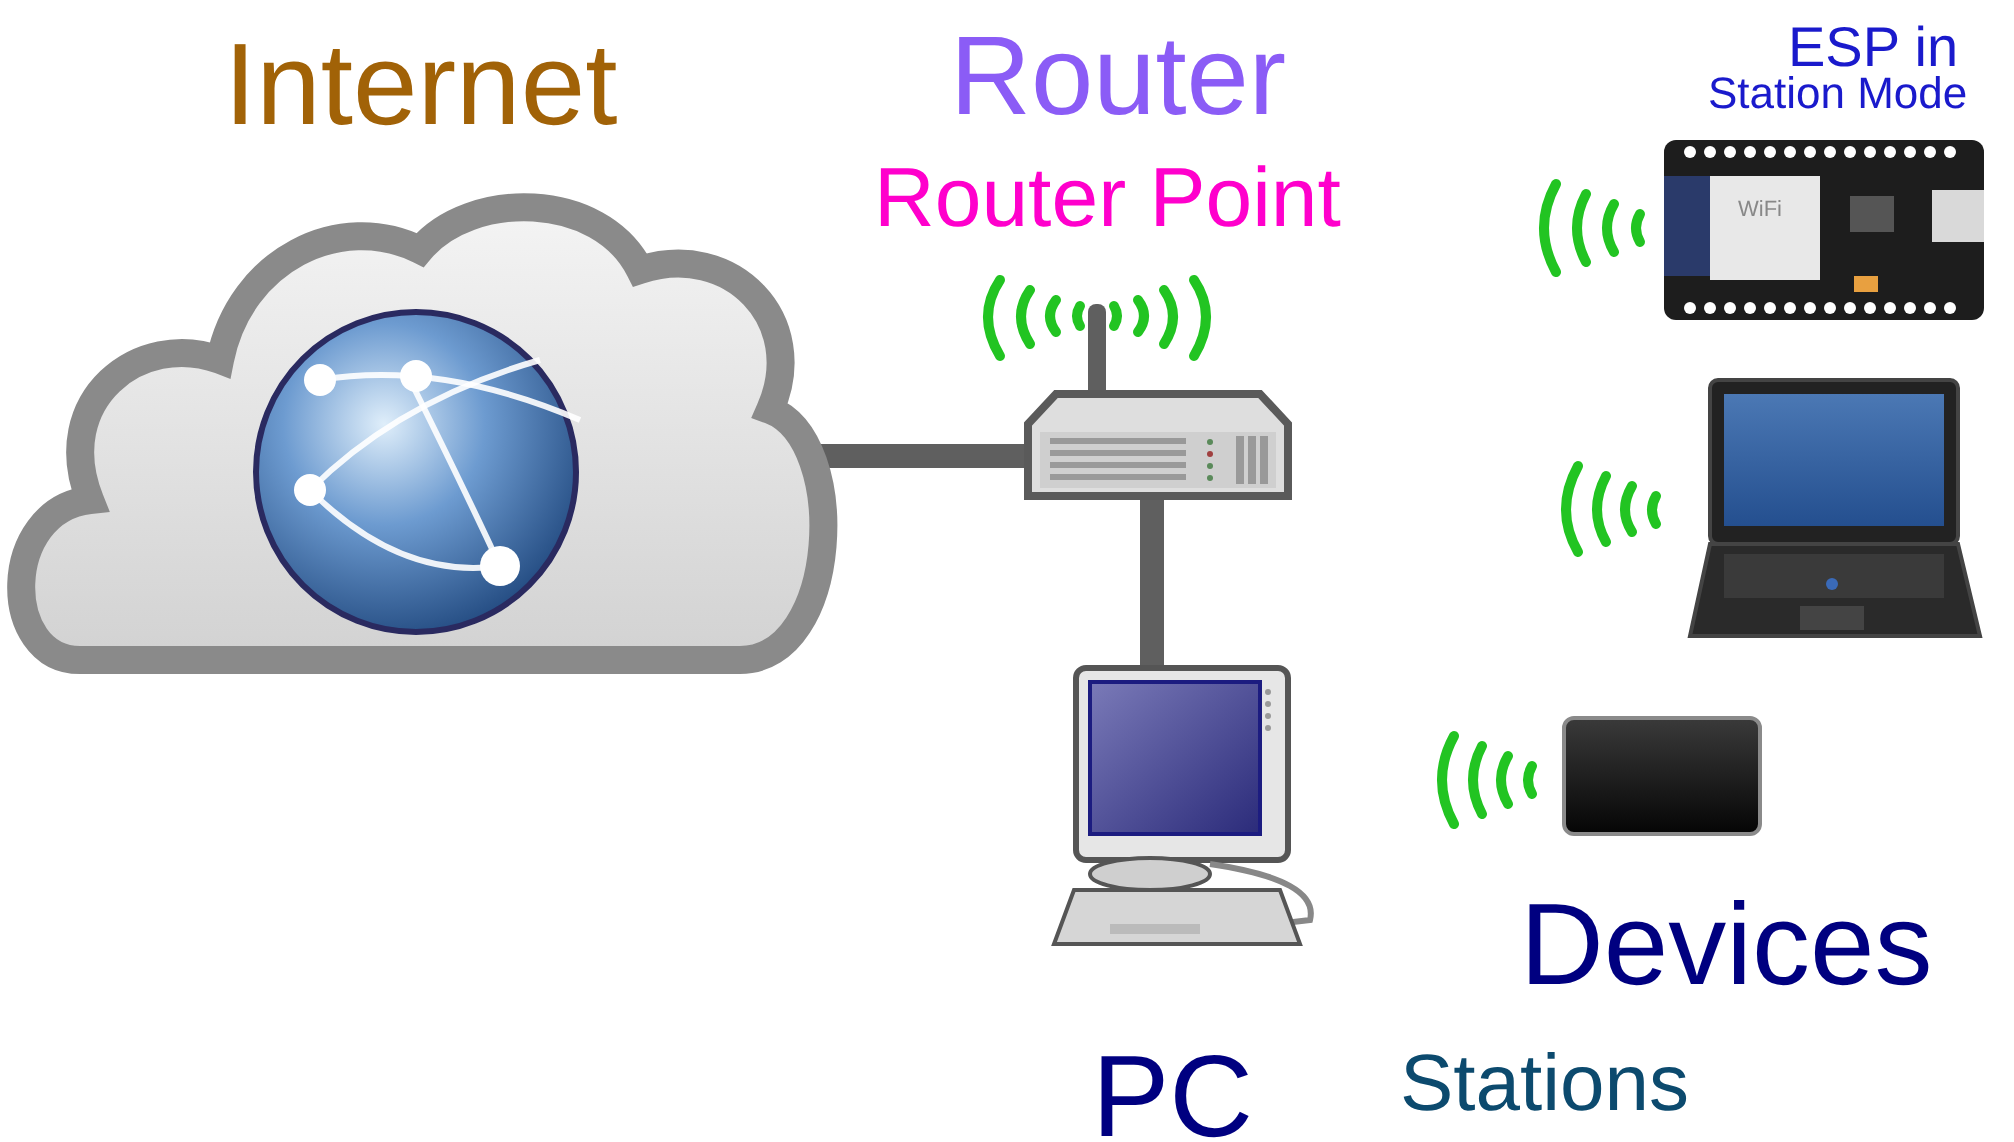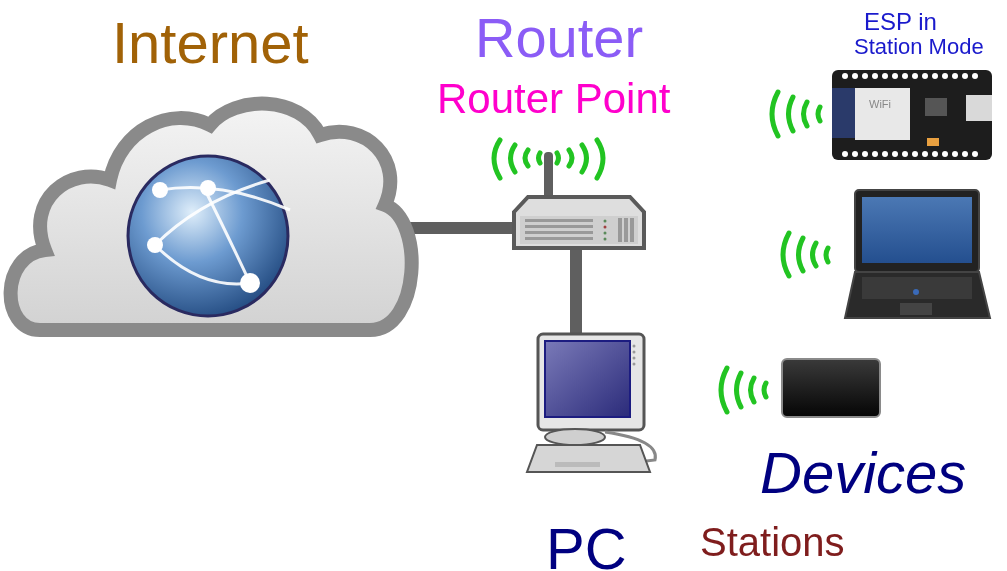--- a/index.html
+++ b/index.html
@@ -1,23 +1,23 @@
 <!DOCTYPE html>
 <html><head>
 <meta charset="utf-8">
 <style>
   html,body{margin:0;padding:0;background:#ffffff;}
   body{width:1007px;height:571px;position:relative;overflow:hidden;font-family:"Liberation Sans",sans-serif;}
   .lbl{position:absolute;white-space:nowrap;line-height:1;}
   #lbl-internet{left:112px;top:14px;font-size:58px;color:#a16207;}
   #lbl-router{left:475px;top:10px;font-size:56px;}
   #lbl-ap{left:437px;top:78px;font-size:42px;}
-  #lbl-esp1{left:864px;top:10px;font-size:24px;}
+  #lbl-esp1{left:894px;top:10px;font-size:28px;}
   #lbl-esp2{left:834px;top:36px;font-size:22px;margin-left:20px;}
-  #lbl-devices{left:760px;top:444px;font-size:58px;font-style:italic;}
+  #lbl-devices{left:760px;top:444px;font-size:58px;}
   #lbl-pc{left:546px;top:520px;font-size:58px;}
   #lbl-stations{left:700px;top:522px;font-size:40px;}
   svg.layer{position:absolute;left:0;top:0;}
 </style>
 </head>
 <body>
 
 <svg class="layer" width="1007" height="571" viewBox="0 0 1007 571">
   <defs>
     <radialGradient id="globeGrad" cx="40%" cy="35%" r="70%">
@@ -182,13 +182,13 @@
   </g>
 </svg>
 
 <div class="lbl" id="lbl-internet">Internet</div>
 <div class="lbl" id="lbl-router" style="color:#8b5cf6">Router</div>
 <div class="lbl" id="lbl-ap" style="color:#ff00cc">Router Point</div>
 <div class="lbl" id="lbl-esp1" style="color:#1a1acc">ESP in</div>
 <div class="lbl" id="lbl-esp2" style="color:#1a1acc">Station Mode</div>
 <div class="lbl" id="lbl-devices" style="color:#000080">Devices</div>
 <div class="lbl" id="lbl-pc" style="color:#000080">PC</div>
-<div class="lbl" id="lbl-stations" style="color:#7f1d1d">Stations</div>
+<div class="lbl" id="lbl-stations" style="color:#0c4a6e">Stations</div>
 
 </body></html>

